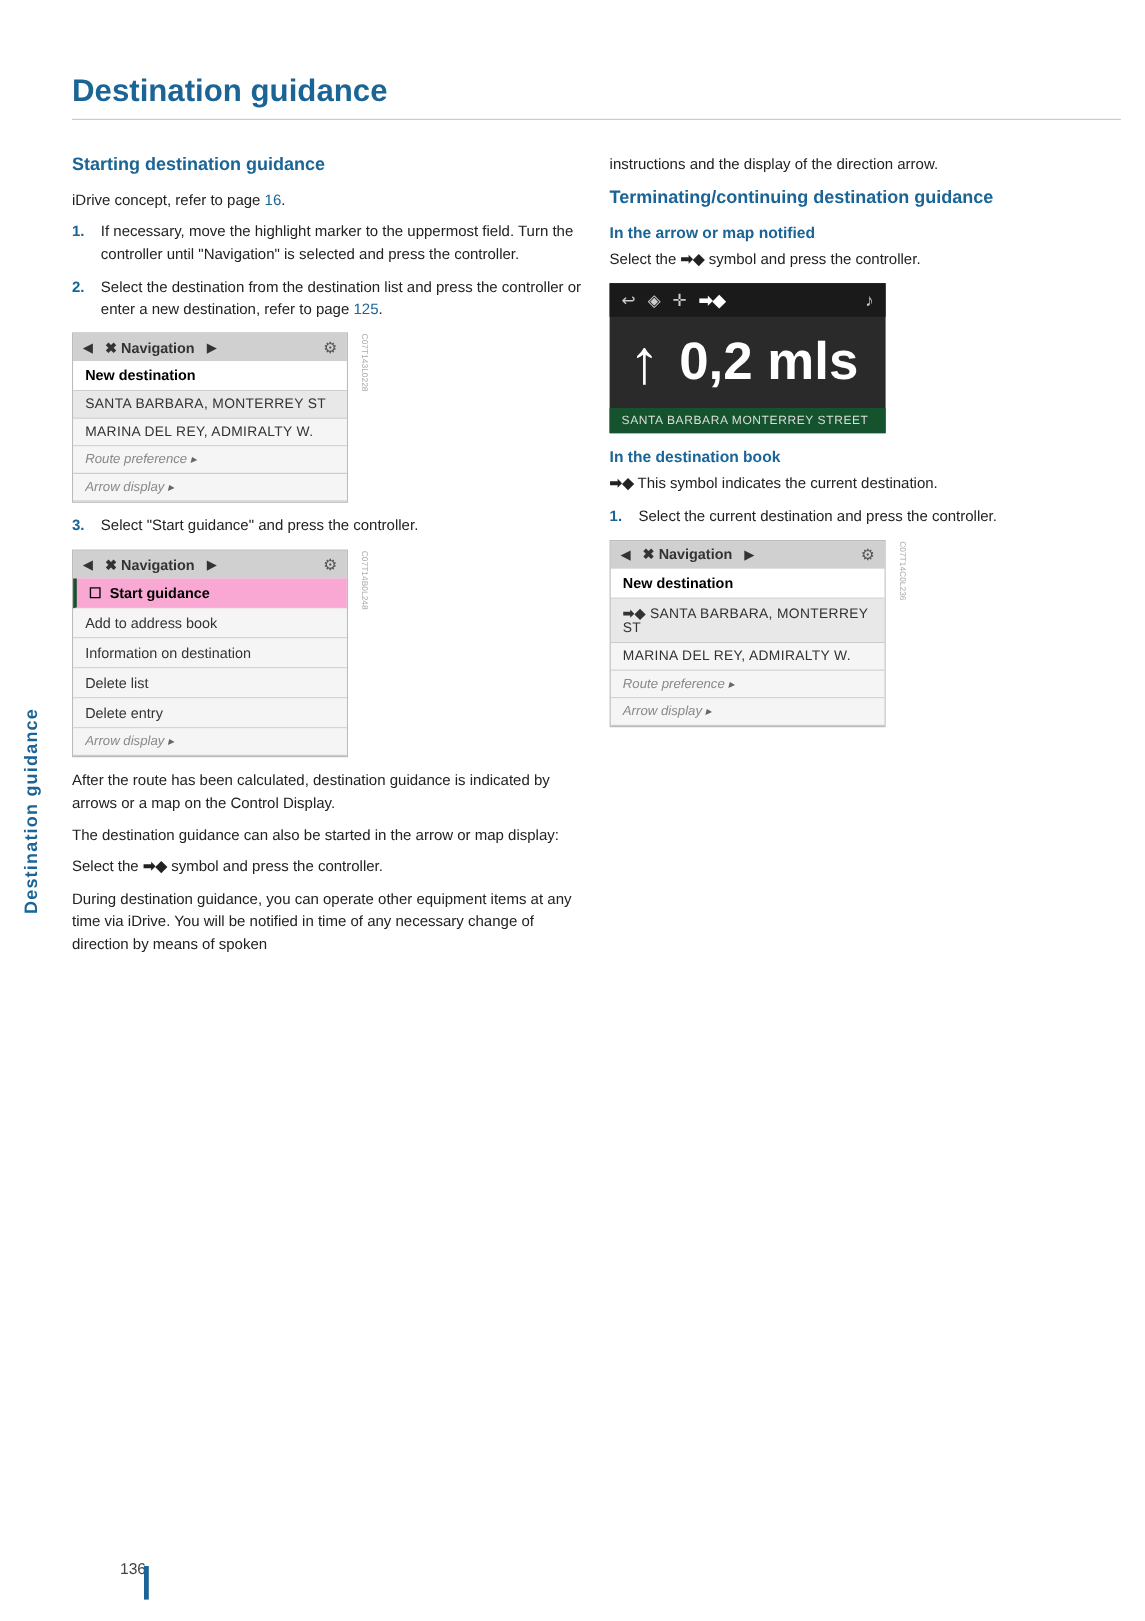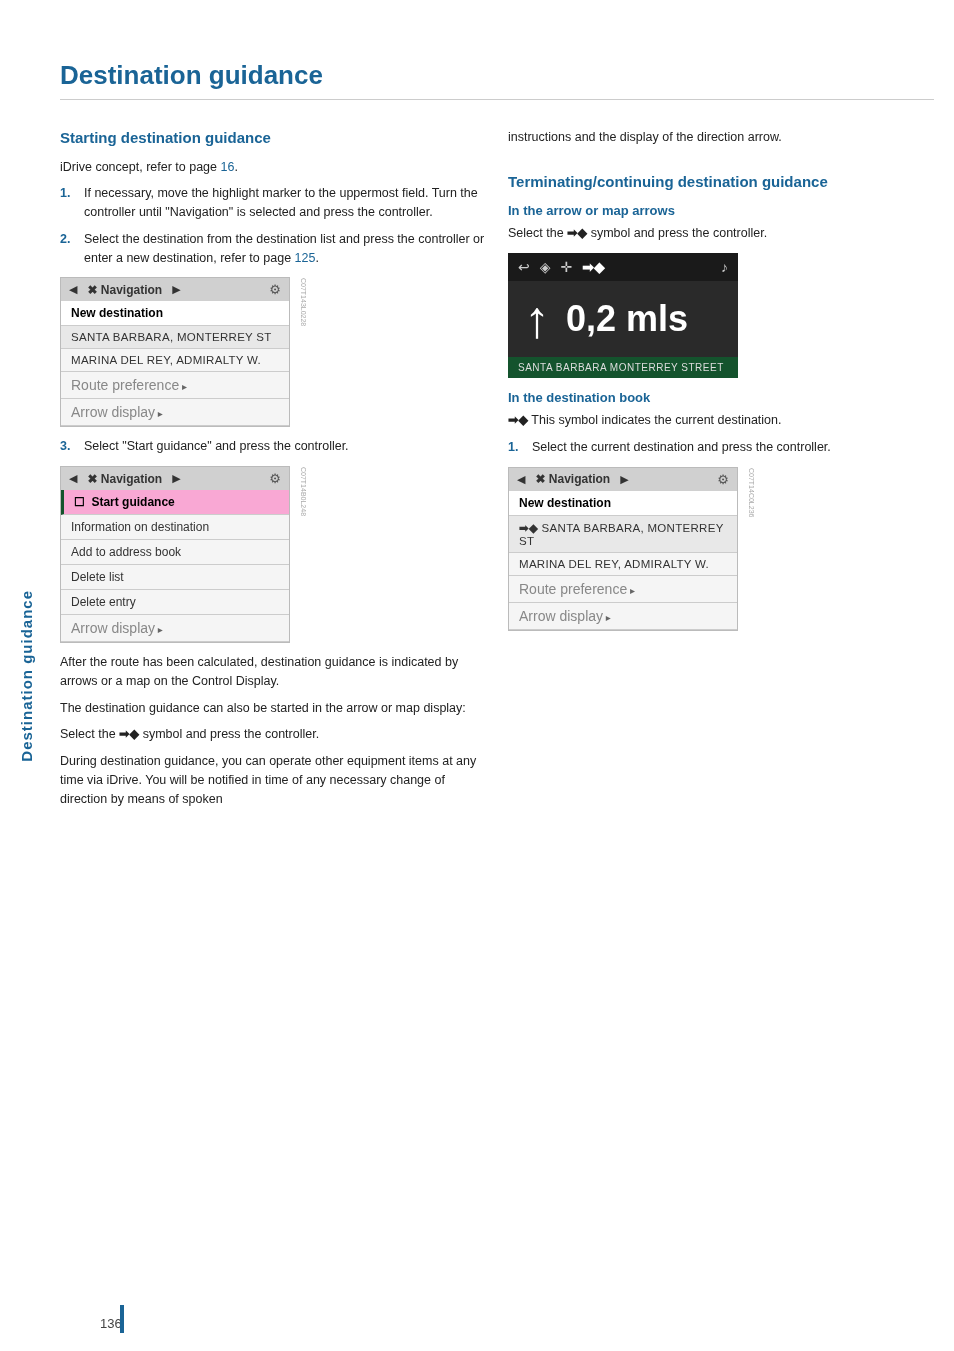--- a/index.html
+++ b/index.html
@@ -166,21 +166,22 @@
       font-weight: bold;
       color: #000;
     }
     .nav-ui-row.uppercase {
       text-transform: uppercase;
       font-size: 11.5px;
       letter-spacing: 0.3px;
     }
     .nav-ui-row.dimmed {
       color: #888;
-      font-size: 14px;
+      font-size: 11px;
+      font-style: italic;
     }
     .nav-ui-row.with-arrow::after {
       content: ' ▸';
       font-size: 10px;
       color: #666;
     }
     .nav-ui-side-label {
       position: absolute;
       right: -18px;
       top: 0;
@@ -218,36 +219,36 @@
       align-items: center;
       padding: 12px 16px;
       gap: 16px;
     }
     .big-arrow {
       font-size: 52px;
       color: #fff;
       line-height: 1;
     }
     .distance-text {
-      font-size: 36px;
+      font-size: 44px;
       font-weight: bold;
       color: #fff;
     }
     .arrow-ui-footer {
       background: #14532d;
       padding: 5px 10px;
       font-size: 10px;
       color: #ddd;
       letter-spacing: 0.5px;
     }
 
     
     .page-number {
       position: absolute;
-      bottom: 20px;
+      bottom: 36px;
       left: 100px;
       font-size: 13px;
       color: #444;
     }
 
     
     .page-number-bar {
       position: absolute;
       bottom: 18px;
       left: 120px;
@@ -307,42 +308,42 @@
           <span>Select "Start guidance" and press the controller.</span>
         </li>
       </ol>
 
       <div class="nav-ui">
         <div class="nav-ui-header">
           <span class="nav-arrows">◀ <span style="margin:0 6px; font-size:12px; font-weight:bold;">✖ Navigation</span> ▶</span>
           <span class="nav-icon">⚙</span>
         </div>
         <div class="nav-ui-row selected">☐&nbsp; Start guidance</div>
+        <div class="nav-ui-row">Add to address book</div>
         <div class="nav-ui-row">Information on destination</div>
-        <div class="nav-ui-row">Add to address book</div>
         <div class="nav-ui-row">Delete list</div>
         <div class="nav-ui-row">Delete entry</div>
         <div class="nav-ui-row dimmed with-arrow">Arrow display</div>
         <div class="nav-ui-side-label">C07T14B0L248</div>
       </div>
 
       <p class="body-text">After the route has been calculated, destination guidance is indicated by arrows or a map on the Control Display.</p>
       <p class="body-text">The destination guidance can also be started in the arrow or map display:</p>
       <p class="body-text">Select the <span style="font-weight:bold;">➡◆</span> symbol and press the controller.</p>
       <p class="body-text">During destination guidance, you can operate other equipment items at any time via iDrive. You will be notified in time of any necessary change of direction by means of spoken</p>
 
     </div>
 
     <div class="col-right">
 
       <p class="body-text">instructions and the display of the direction arrow.</p>
 
-      <div class="section-heading" style="margin-top:25px;">Terminating/continuing destination guidance</div>
-
-      <div class="sub-heading">In the arrow or map arrows</div>
+      <div class="section-heading" style="margin-top:8px;">Terminating/continuing destination guidance</div>
+
+      <div class="sub-heading">In the arrow or map notified</div>
 
       <p class="body-text">Select the <span style="font-weight:bold;">➡◆</span> symbol and press the controller.</p>
 
       <div class="arrow-display-ui">
         <div class="arrow-ui-header">
           <div class="arrow-ui-header-icons">
             <span style="font-size:14px;">↩</span>
             <span style="font-size:14px;">◈</span>
             <span style="font-size:14px;">✛</span>
             <span style="font-size:14px; color:#fff; font-weight:bold;">➡◆</span>

